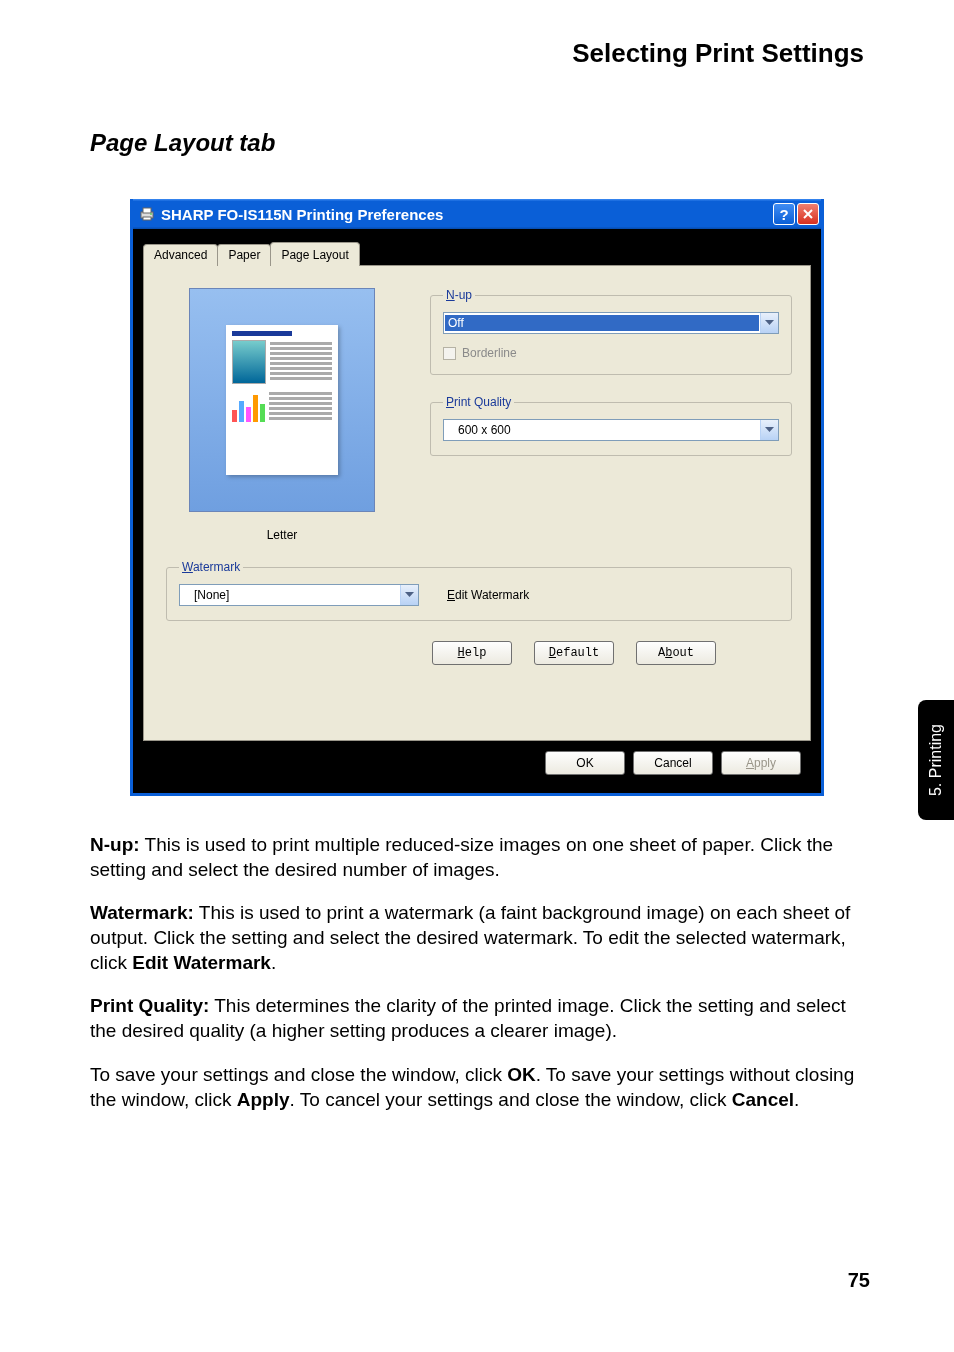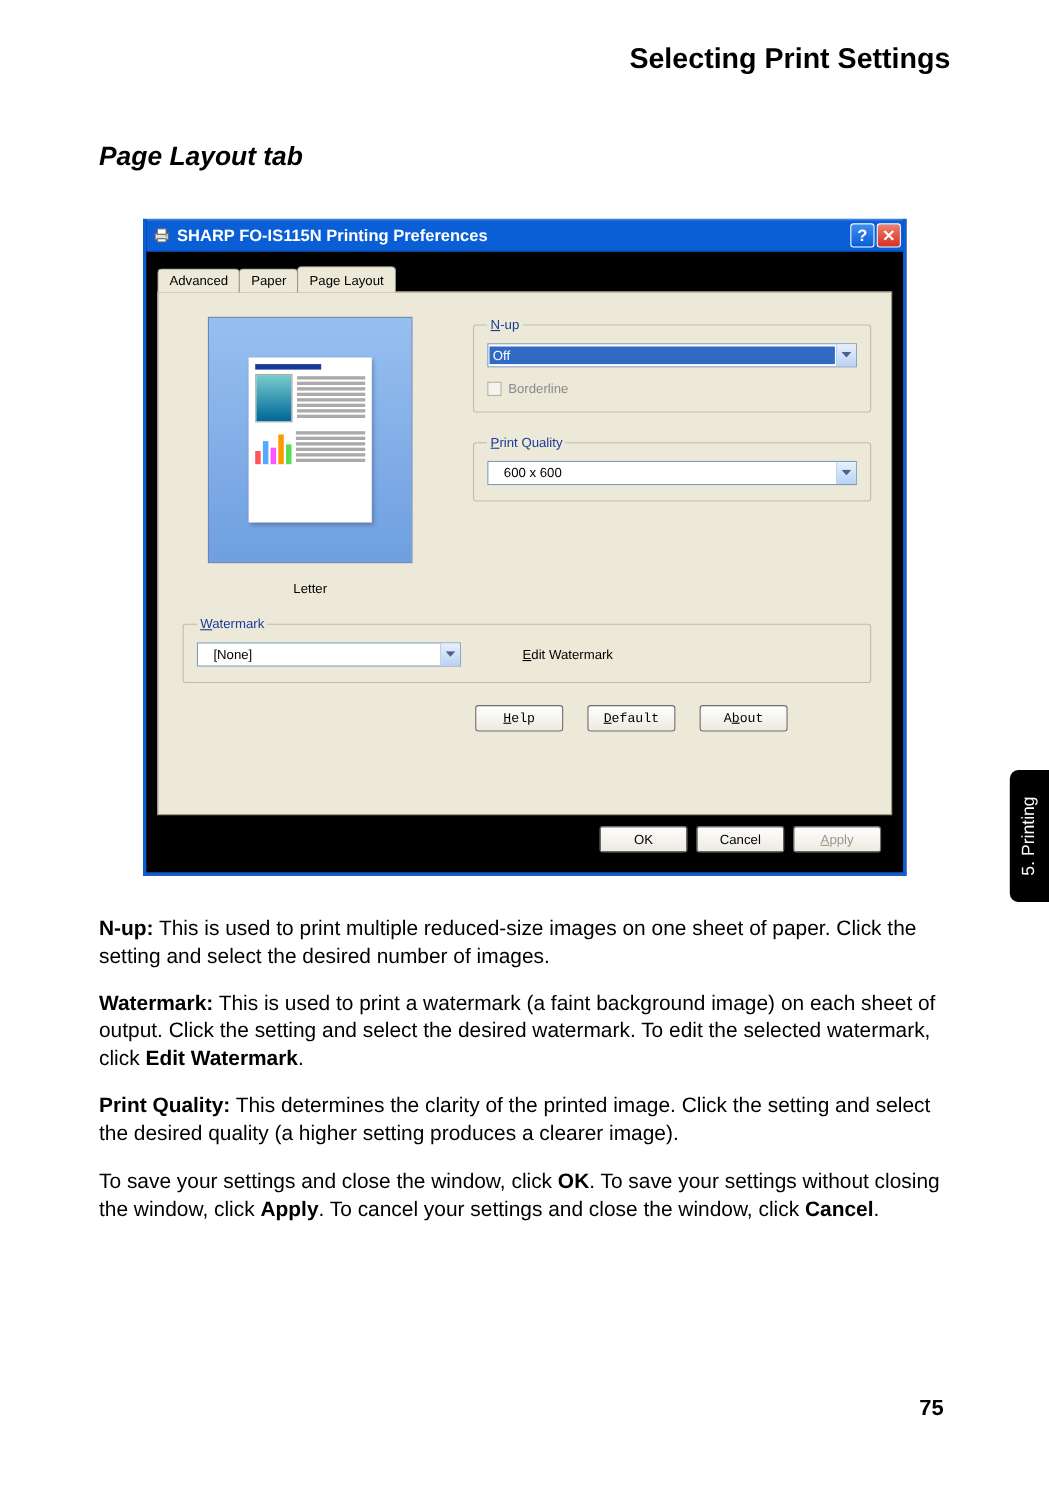--- a/index.html
+++ b/index.html
@@ -159,21 +159,21 @@
     color: #4d6185;
   }
   .select .sel-btn svg { display:block; }
   .chk-row { margin-top: 12px; display:flex; align-items:center; font-size:12px; color:#8a8a8a; }
   .chk {
     width:13px; height:13px;
     border:1px solid #b5b2a4;
     background:#f4f3ee;
     margin-right:6px;
   }
-  .watermark-row { display:flex; align-items:center; gap: 56px; }
+  .watermark-row { display:flex; align-items:center; gap: 28px; }
   .watermark-row .select { width: 240px; }
   .link-btn { font-size:12px; color:#000; }
   .link-btn .ul { text-decoration: underline; }
   .btn-row { display:flex; justify-content:center; gap: 22px; margin: 10px 0 0 190px; font-family: Liberation Mono, monospace; }
   .xp-button {
     min-width: 80px;
     height: 24px;
     border: 1px solid #707070;
     border-radius: 3px;
     background: linear-gradient(#fefefe,#eceae0);
@@ -206,21 +206,21 @@
     display:flex; align-items:center; justify-content:center;
   }
   .side-tab span {
     transform: rotate(-90deg);
     font-size: 16px;
     white-space: nowrap;
   }
   .page-num {
     position: absolute;
     bottom: 60px;
-    right: 96px;
+    right: 84px;
     font-size: 20px;
     font-weight: bold;
   }
 </style>
 </head>
 <body>
 
 <div class="page">
   <div class="header-title">Selecting Print Settings</div>
   <div class="section-title">Page Layout tab</div>

